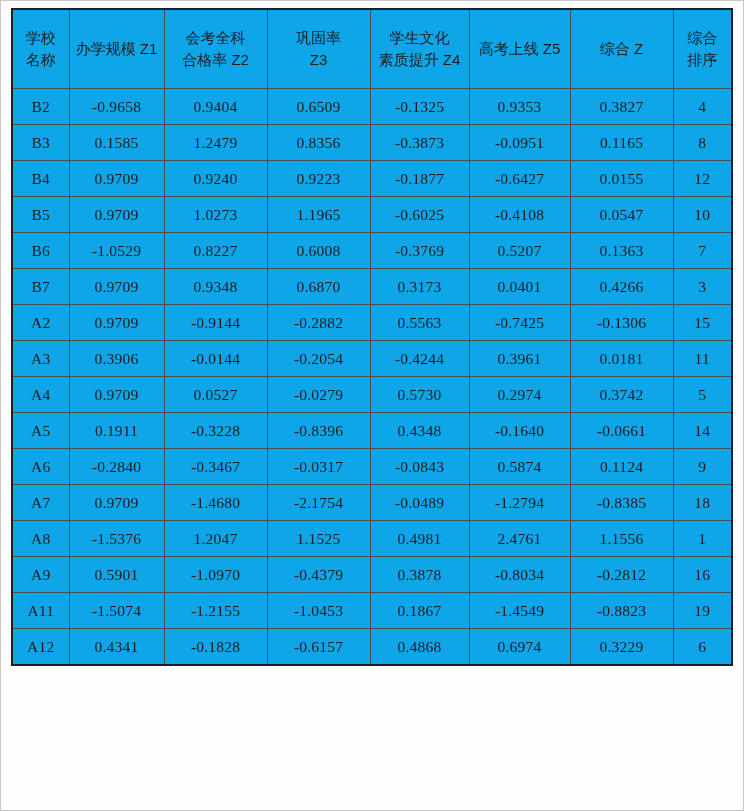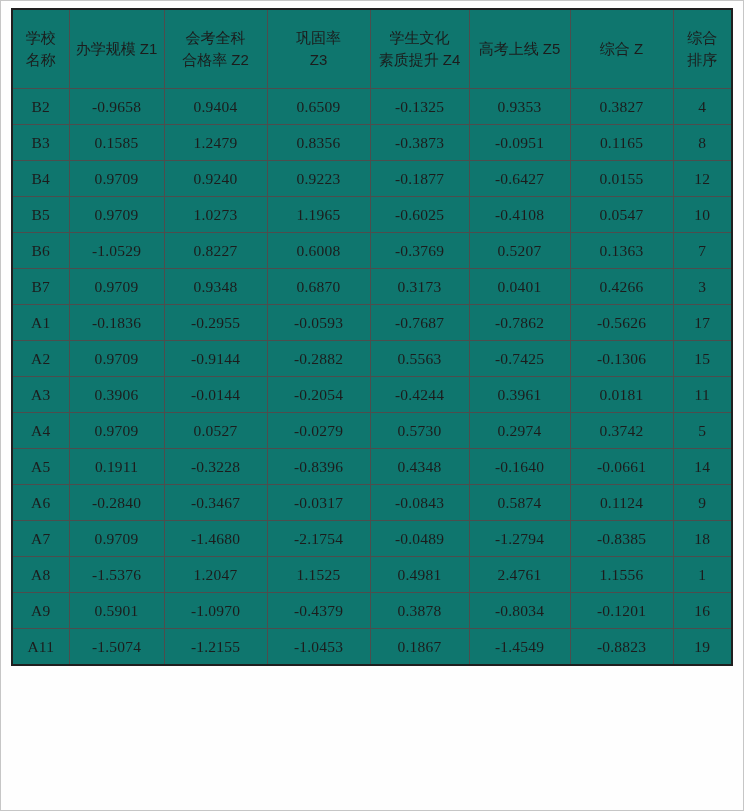--- a/index.html
+++ b/index.html
@@ -15,21 +15,21 @@
     border: 1px solid #c6c6c6;
     background: #fefefe;
     padding-top: 7px;
     overflow: hidden;
   }
   table.ztable {
     border-collapse: collapse;
     table-layout: fixed;
     margin: 0 auto;
     border: 2px solid #1f1f1f;
-    background: #0f766e;
+    background: #0ea5e9;
   }
   .ztable th, .ztable td {
     border: 1px solid #4d4d4d;
     text-align: center;
     vertical-align: middle;
     color: #1c1c1c;
     padding: 0 2px;
     overflow: hidden;
   }
   .ztable th {
@@ -159,30 +159,20 @@
           <td>B7</td>
           <td>0.9709</td>
           <td>0.9348</td>
           <td>0.6870</td>
           <td>0.3173</td>
           <td>0.0401</td>
           <td>0.4266</td>
           <td>3</td>
         </tr>
         <tr>
-          <td>A1</td>
-          <td>-0.1836</td>
-          <td>-0.2955</td>
-          <td>-0.0593</td>
-          <td>-0.7687</td>
-          <td>-0.7862</td>
-          <td>-0.5626</td>
-          <td>17</td>
-        </tr>
-        <tr>
           <td>A2</td>
           <td>0.9709</td>
           <td>-0.9144</td>
           <td>-0.2882</td>
           <td>0.5563</td>
           <td>-0.7425</td>
           <td>-0.1306</td>
           <td>15</td>
         </tr>
         <tr>
@@ -245,28 +235,38 @@
           <td>1.1556</td>
           <td>1</td>
         </tr>
         <tr>
           <td>A9</td>
           <td>0.5901</td>
           <td>-1.0970</td>
           <td>-0.4379</td>
           <td>0.3878</td>
           <td>-0.8034</td>
-          <td>-0.1201</td>
+          <td>-0.2812</td>
           <td>16</td>
         </tr>
         <tr>
           <td>A11</td>
           <td>-1.5074</td>
           <td>-1.2155</td>
           <td>-1.0453</td>
           <td>0.1867</td>
           <td>-1.4549</td>
           <td>-0.8823</td>
           <td>19</td>
         </tr>
+        <tr>
+          <td>A12</td>
+          <td>0.4341</td>
+          <td>-0.1828</td>
+          <td>-0.6157</td>
+          <td>0.4868</td>
+          <td>0.6974</td>
+          <td>0.3229</td>
+          <td>6</td>
+        </tr>
       </tbody>
   </table>
 </div>
 
 </body></html>

